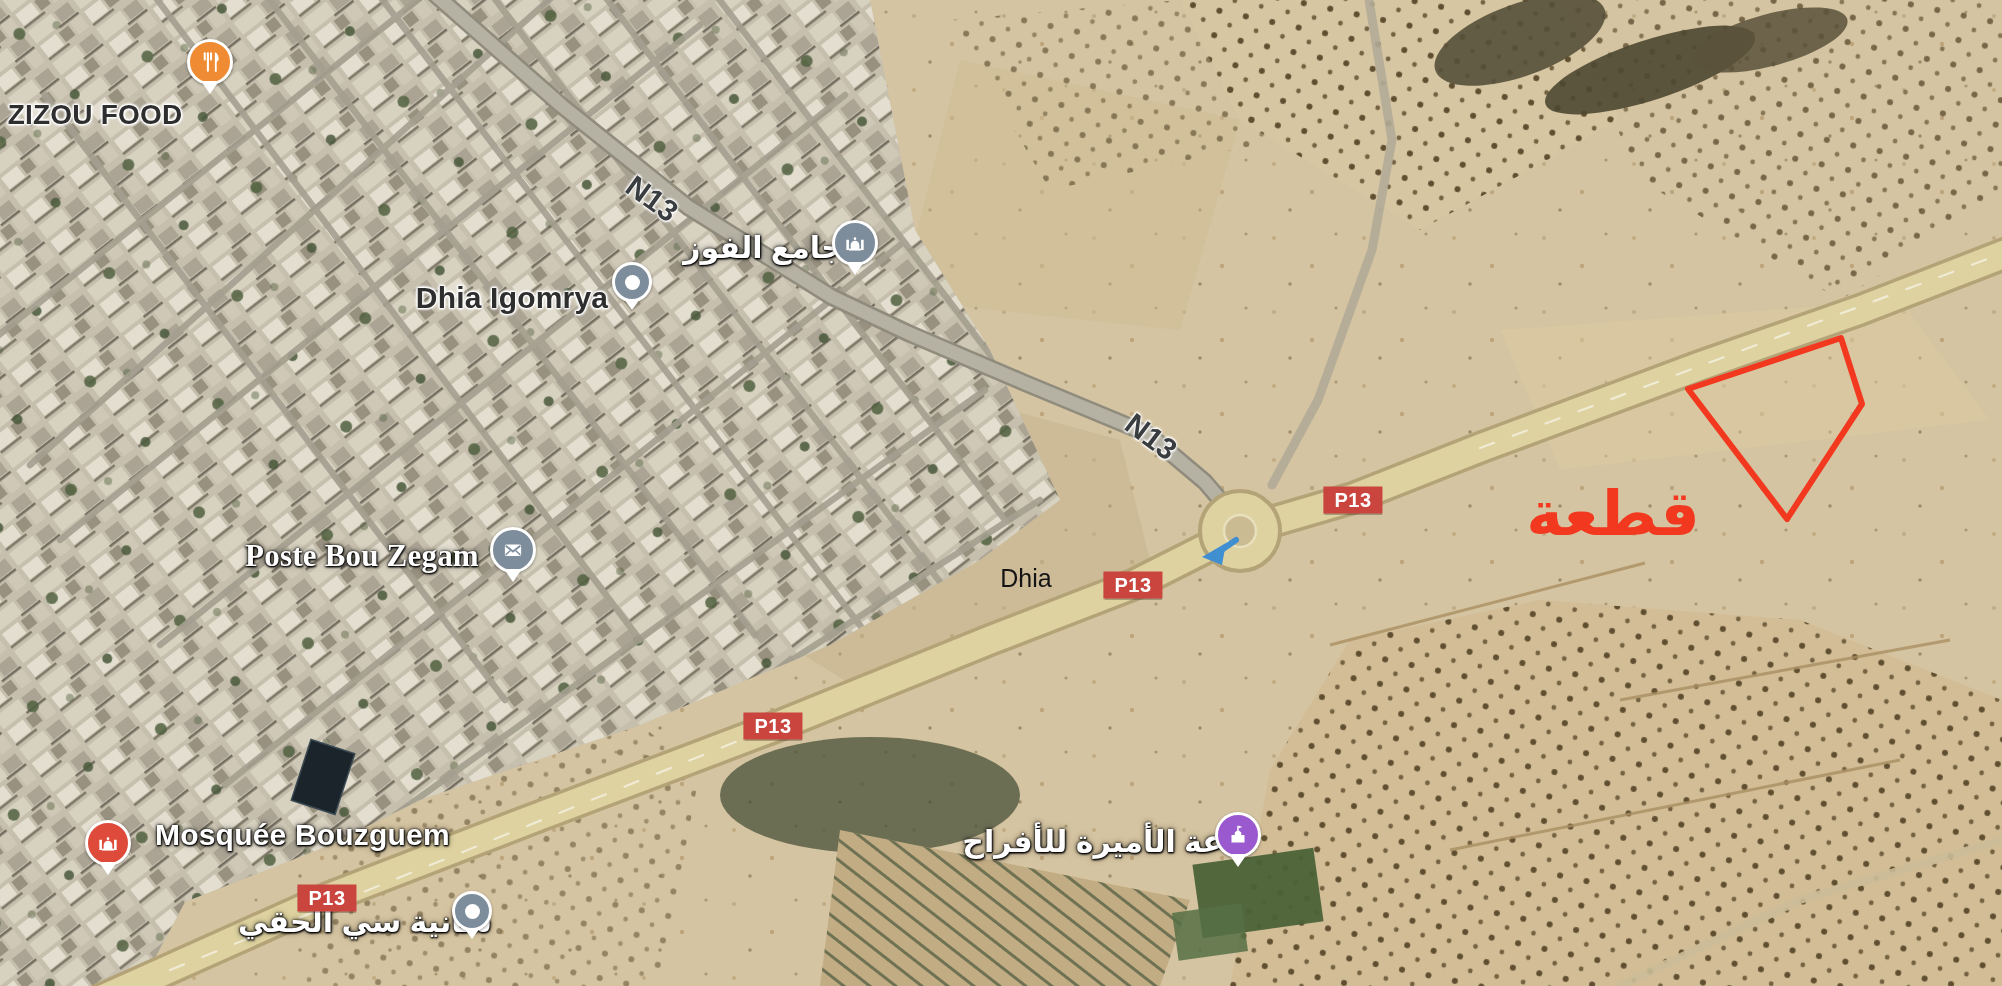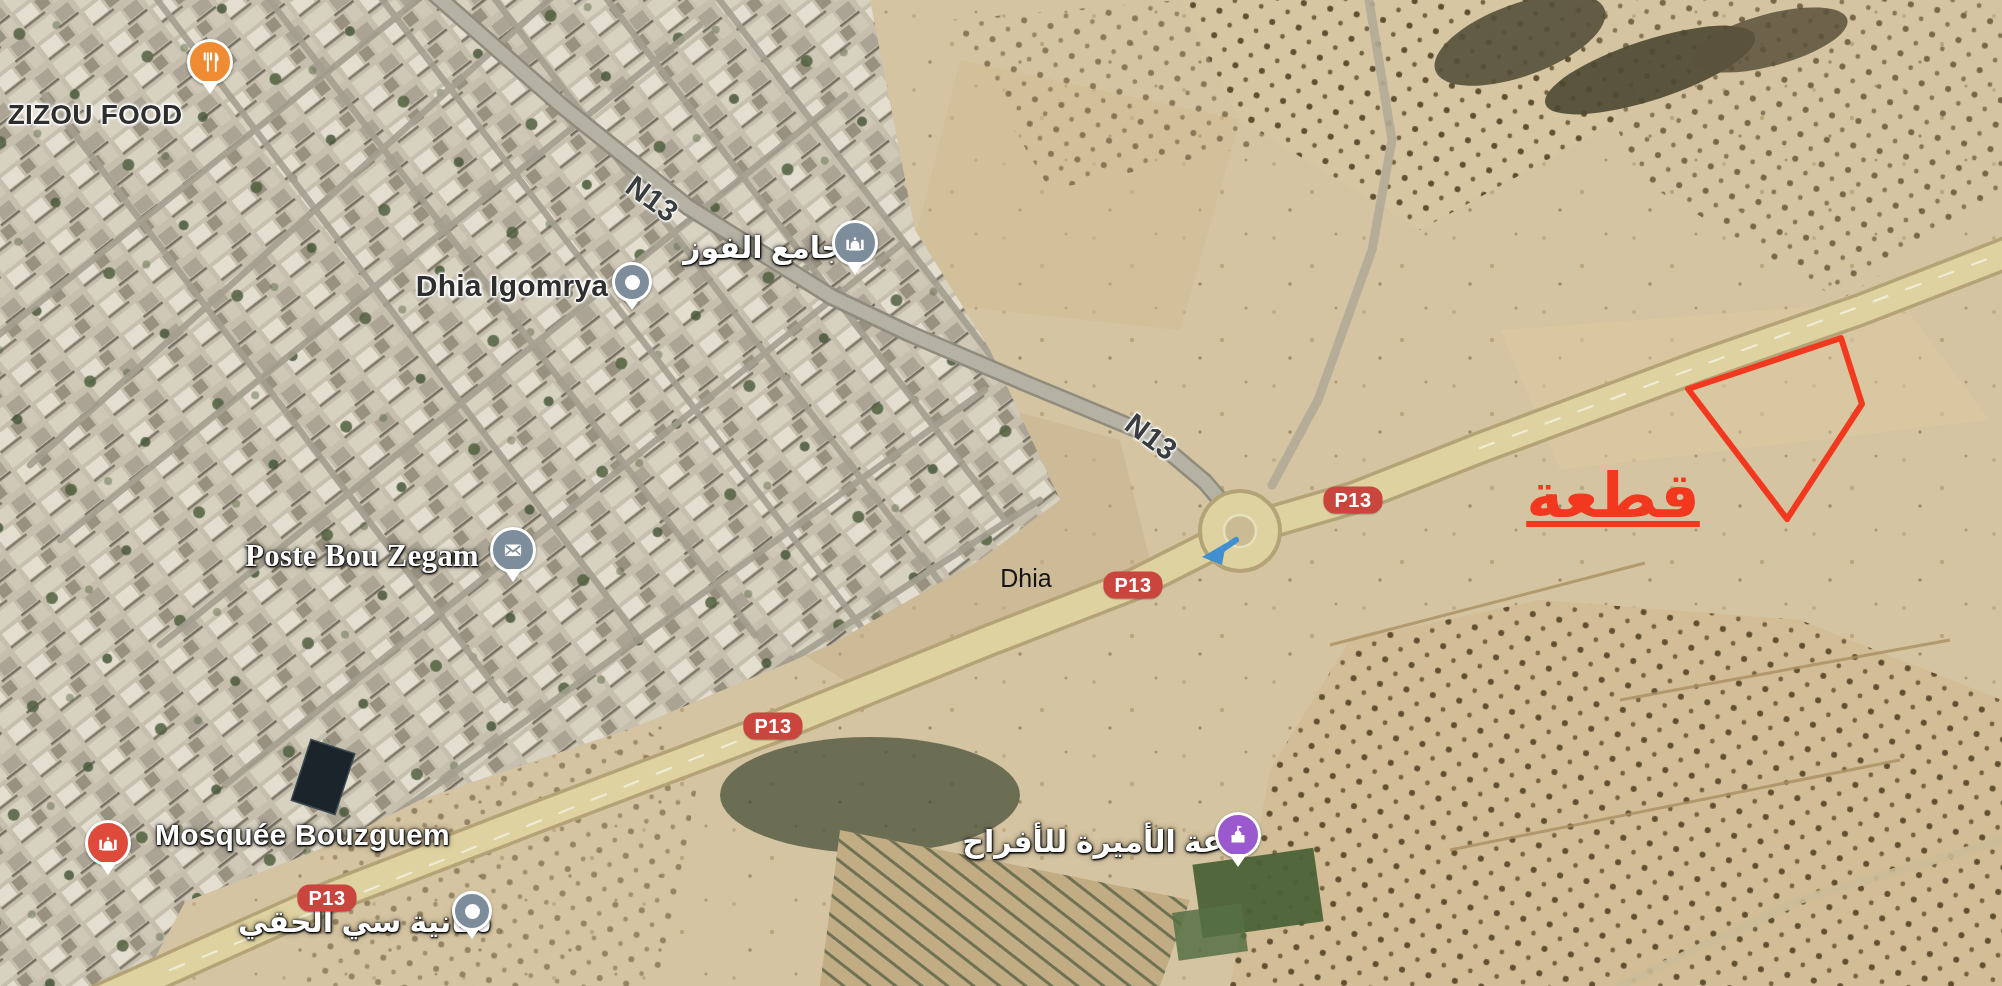--- a/index.html
+++ b/index.html
@@ -34,32 +34,31 @@
     text-shadow:0 0 3px #fff,0 0 4px #fff,1px 1px 2px #fff,-1px -1px 2px #fff,1px -1px 2px #fff,-1px 1px 2px #fff;}
   .lbl.light{color:#fff;
     text-shadow:0 1px 2px rgba(0,0,0,.95),0 0 3px rgba(0,0,0,.9),0 0 6px rgba(0,0,0,.6),1px 1px 2px rgba(0,0,0,.8);}
   .lbl.block{transform:none;text-align:left;line-height:33px;margin-left:12px;}
   .lbl.road{color:#3a3d40;font-size:30px;
     text-shadow:0 0 3px #fff,0 0 4px #fff,1px 1px 2px #fff,-1px -1px 2px #fff;}
 
   .badge{
     position:absolute;transform:translate(-50%,-50%);z-index:5;
     background:#c9453e;color:#fff;font-weight:bold;font-size:20px;
-    padding:2px 11px;border-radius:12px;letter-spacing:.5px;
+    padding:2px 11px;border-radius:0;letter-spacing:.5px;
     box-shadow:0 1px 1px rgba(0,0,0,.25);
   }
   .plain-note{position:absolute;transform:translate(-50%,-50%);color:#141414;
     font-size:25px;z-index:5;}
 
   .parcel-text{
-    position:absolute;left:1613px;top:496px;transform:translate(-50%,-50%);
+    position:absolute;left:1613px;top:514px;transform:translate(-50%,-50%);
     color:#f2391f;font-weight:bold;font-size:62px;line-height:1.42;
     text-align:center;z-index:7;direction:rtl;
     font-family:"DejaVu Sans","Liberation Sans",sans-serif;
-    text-decoration:underline;
   }
 </style>
 </head>
 <body>
 
 <div class="stage">
 
   <svg class="base" width="2002" height="986" viewBox="0 0 2002 986">
     <defs>
       <pattern id="blocks" width="56" height="40" patternUnits="userSpaceOnUse" patternTransform="rotate(-38)">
@@ -255,21 +254,21 @@
       <svg width="26" height="26" viewBox="0 0 24 24" fill="#fff">
         <path d="M6,19 v-7 h3 v-2.2 l3,-2.6 3,2.6 V12 h3 v7 z"></path>
         <rect x="11.3" y="3.5" width="1.4" height="4"></rect>
         <polygon points="12.7,3.5 16,4.6 12.7,5.7"></polygon>
       </svg>
     </div>
   </div>
 
   <div class="lbl dark" style="left:95px;top:77px;font-size:28px;margin-top:38px;">ZIZOU FOOD</div>
   <div class="lbl light" style="left:763px;top:247px;direction:rtl;">جامع الفوز</div>
-  <div class="lbl dark" style="left:512px;top:286px;">Dhia Igomrya</div>
+  <div class="lbl dark" style="left:512px;top:298px;">Dhia Igomrya</div>
   <div class="lbl light" style="left:362px;top:556px;font-size:31px;font-family:Liberation Serif, serif;">Poste Bou Zegam</div>
   <div class="lbl light block" style="left:143px;top:818px;">
     <span style="display:block;">Mosquée Bouzguem</span>
   </div>
   <div class="lbl light" style="left:365px;top:921px;direction:rtl;">سانية سي الحقي</div>
   <div class="lbl light" style="left:1108px;top:841px;direction:rtl;">قاعة الأميرة للأفراح</div>
 
   <div class="lbl road" style="left:652px;top:199px;transform:translate(-50%,-50%) rotate(36deg);">N13</div>
   <div class="lbl road" style="left:1151px;top:437px;transform:translate(-50%,-50%) rotate(37deg);">N13</div>
 

